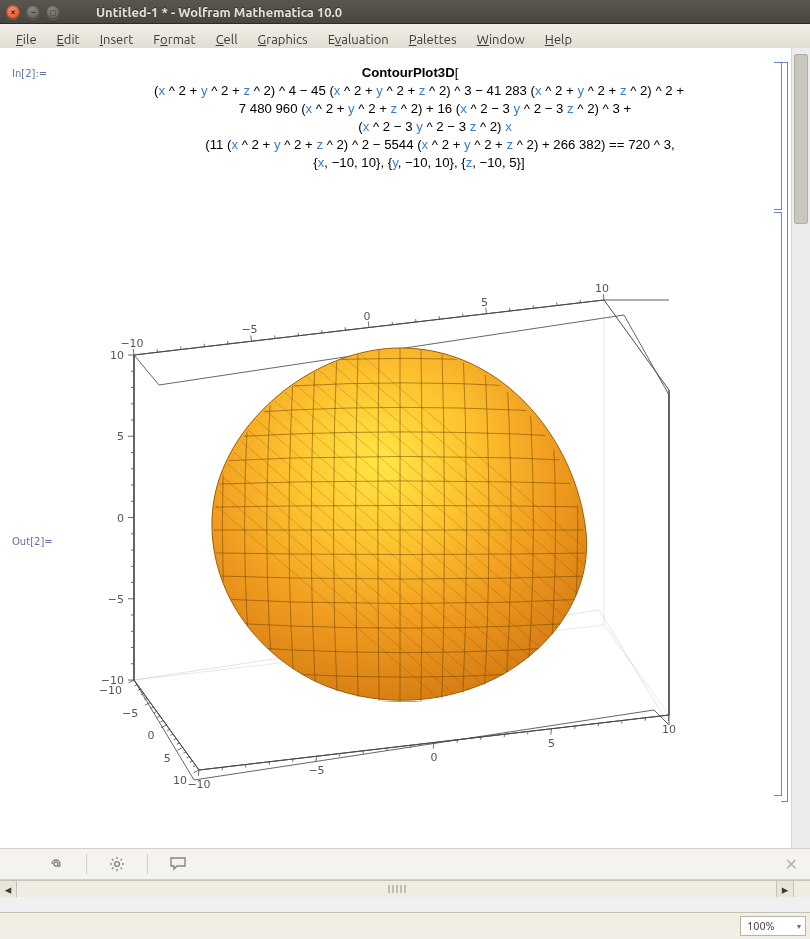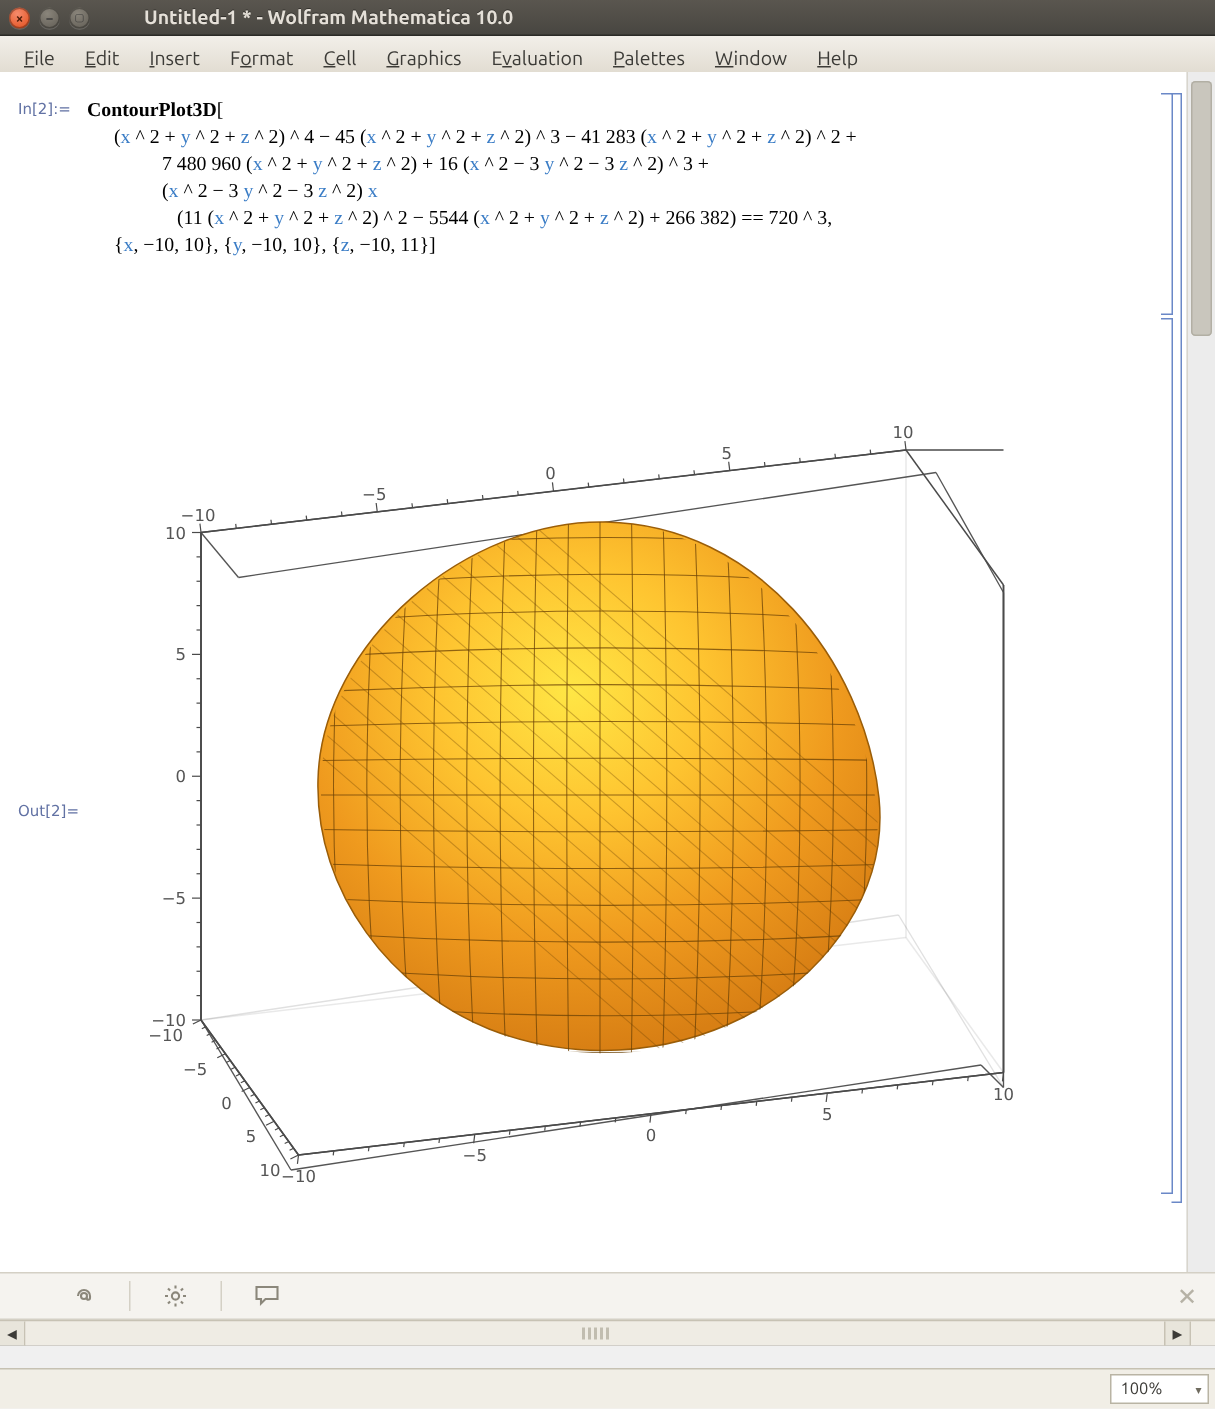--- a/index.html
+++ b/index.html
@@ -86,23 +86,24 @@
   .bracket.outer { position:absolute; right:0; top:0; height: 738px; border-right: 1px solid #6a88c7; border-top: 1px solid #6a88c7; border-bottom: 1px solid #6a88c7; width: 6px;}
 
   .in-label, .out-label {
     color: #6272a4; font-size: 10px; font-family: "DejaVu Sans", sans-serif;
   }
   .in-label { position: absolute; left: 12px; top: 20px; }
   .out-label { position: absolute; left: 12px; top: 488px; }
 
   .code-block {
     position: absolute; left: 58px; top: 16px; right: 30px;
-    font-family: Liberation Serif, serif; font-size: 13.2px; line-height: 18px;
+    font-family: Liberation Sans, sans-serif; font-size: 13.2px; line-height: 18px;
     color: #000;
     white-space: nowrap;
+    text-align: center;
   }
   .code-block .line { display:block; }
   .code-block .indent1 { padding-left: 18px; }
   .code-block .indent2 { padding-left: 50px; }
   .code-block .indent3 { padding-left: 60px; }
   .tok-fn { color: #000; font-weight: bold; }
   .tok-var { color: #3b7dc6; }
   .tok-op, .tok-brk, .tok-num { color: #000; }
 
   .plot-area {
@@ -215,21 +216,21 @@
         <span class="line indent2">
           <span>7 480 960 (</span><span class="tok-var">x</span><span> ^ 2 + </span><span class="tok-var">y</span><span> ^ 2 + </span><span class="tok-var">z</span><span> ^ 2) + 16 (</span><span class="tok-var">x</span><span> ^ 2 − 3 </span><span class="tok-var">y</span><span> ^ 2 − 3 </span><span class="tok-var">z</span><span> ^ 2) ^ 3 +</span>
         </span>
         <span class="line indent2">
           <span>(</span><span class="tok-var">x</span><span> ^ 2 − 3 </span><span class="tok-var">y</span><span> ^ 2 − 3 </span><span class="tok-var">z</span><span> ^ 2) </span><span class="tok-var">x</span>
         </span>
         <span class="line indent3">
           <span>(11 (</span><span class="tok-var">x</span><span> ^ 2 + </span><span class="tok-var">y</span><span> ^ 2 + </span><span class="tok-var">z</span><span> ^ 2) ^ 2 − 5544 (</span><span class="tok-var">x</span><span> ^ 2 + </span><span class="tok-var">y</span><span> ^ 2 + </span><span class="tok-var">z</span><span> ^ 2) + 266 382) == 720 ^ 3,</span>
         </span>
         <span class="line indent1">
-          <span>{</span><span class="tok-var">x</span><span>, −10, 10}, {</span><span class="tok-var">y</span><span>, −10, 10}, {</span><span class="tok-var">z</span><span>, −10, 11}]</span>
+          <span>{</span><span class="tok-var">x</span><span>, −10, 10}, {</span><span class="tok-var">y</span><span>, −10, 10}, {</span><span class="tok-var">z</span><span>, −10, 5}]</span>
         </span>
       </div>
 
       <div class="plot-area">
         <svg viewBox="0 0 680 560" width="680" height="560">
           <defs>
             <radialGradient id="surfGrad" cx="45%" cy="32%" r="68%">
               <stop offset="0%" stop-color="#ffe645"></stop>
               <stop offset="35%" stop-color="#fec430"></stop>
               <stop offset="70%" stop-color="#ef9a1e"></stop>

